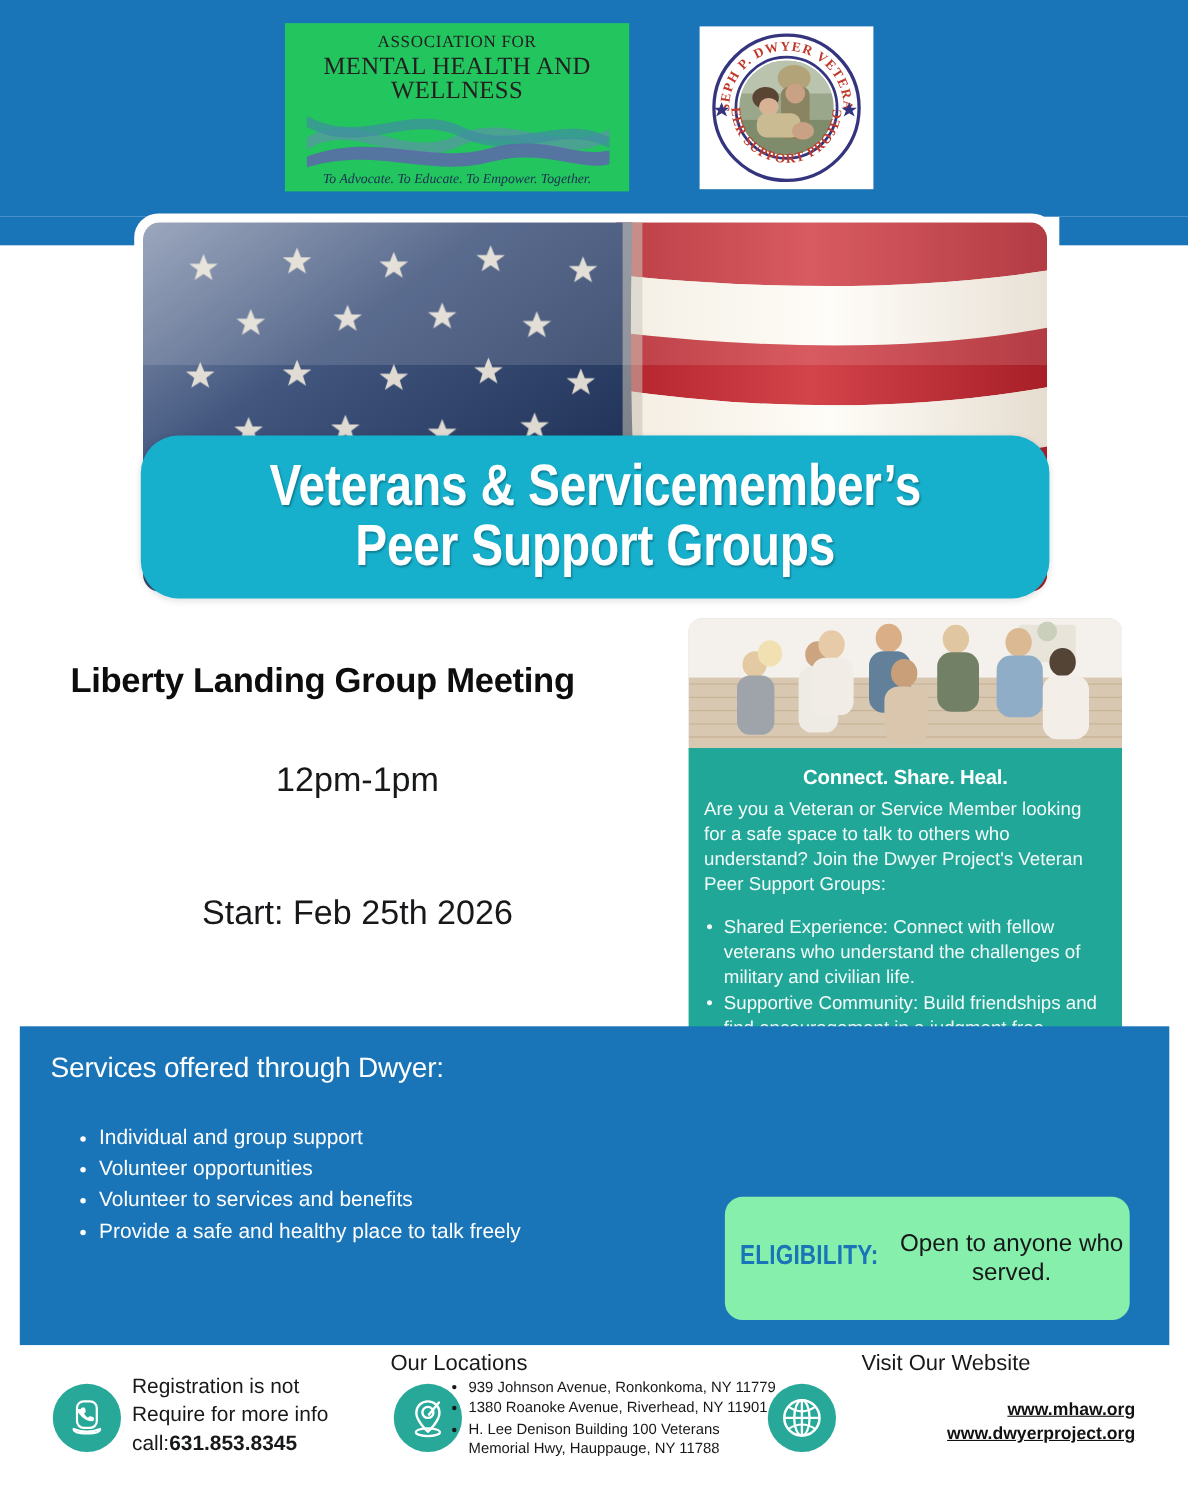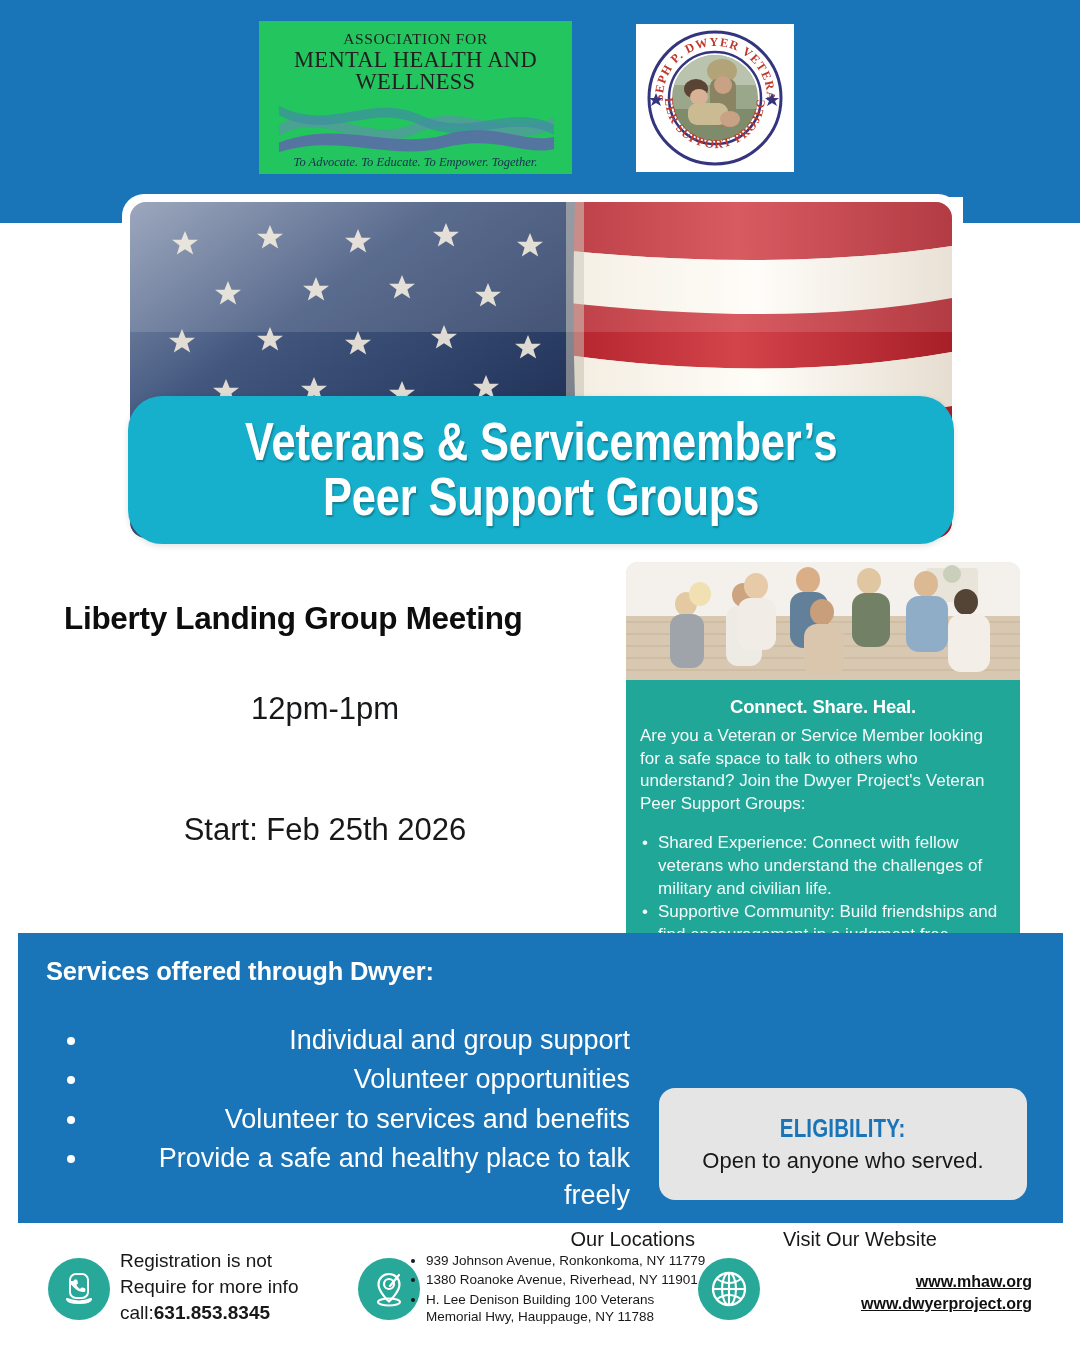--- a/index.html
+++ b/index.html
@@ -104,33 +104,33 @@
   }
   .teal-bullets li .bdot{display:inline-block;padding-left:18px;}
   .teal-bullets li .bdot:before{content:"\2022";position:absolute;margin-left:-16px;}
 
   
   .svc-block{
     position:absolute;left:18px;top:933px;width:1045px;height:290px;
     background:#1a74b8;
   }
   .svc-title{
-    position:absolute;left:46px;top:957px;font-size:25.5px;font-weight:bold;color:#ffffff;letter-spacing:-0.2px;
+    position:absolute;left:46px;top:957px;font-size:25.5px;font-weight:normal;color:#ffffff;letter-spacing:-0.2px;
   }
   .svc-list{
     position:absolute;left:60px;top:1022px;width:540px;margin:0;padding:0 0 0 30px;
-    color:#ffffff;font-size:27px;line-height:1.38;list-style:disc;text-align:right;
+    color:#ffffff;font-size:19px;line-height:1.38;list-style:disc;
   }
   .svc-list li{margin:0 0 2px 0;}
 
   
   .elig-card{
     position:absolute;left:659px;top:1088px;width:368px;height:112px;
-    background:#e5e5e5;border-radius:16px;
-    display:flex;flex-direction:column;align-items:center;justify-content:center;
+    background:#86efac;border-radius:16px;
+    display:flex;flex-direction:row;align-items:center;justify-content:center;
   }
   .elig-title{
     font-family:"Liberation Sans Narrow","Liberation Sans",sans-serif;
     font-weight:bold;font-size:25px;color:#1a74b8;letter-spacing:.2px;
     transform:scaleX(.82);transform-origin:center;margin-bottom:5px;
   }
   .elig-body{font-size:22px;color:#17181a;text-align:center;line-height:1.22;}
 
   
   .footer{position:absolute;left:0;top:1223px;width:1080px;height:127px;background:#fff;}
@@ -142,21 +142,21 @@
   .f-pin{position:absolute;left:358px;top:1258px;width:62px;height:62px;}
   .f-web{position:absolute;left:698px;top:1258px;width:62px;height:62px;}
 
   .f-reg{
     position:absolute;left:120px;top:1248px;width:210px;
     font-size:19px;color:#17181a;line-height:1.38;
   }
   .f-reg b{font-weight:bold;}
 
   .f-loc-title{
-    position:absolute;left:355px;top:1228px;width:340px;text-align:right;
+    position:absolute;left:355px;top:1228px;width:340px;text-align:left;
     font-size:20px;color:#17181a;
   }
   .f-loc-list{
     position:absolute;left:410px;top:1252px;width:280px;margin:0;padding:0 0 0 16px;
     font-size:13.5px;line-height:1.28;color:#17181a;list-style:disc;
   }
   .f-loc-list li{margin-bottom:2px;}
 
   .f-web-title{
     position:absolute;left:690px;top:1228px;width:340px;text-align:center;

